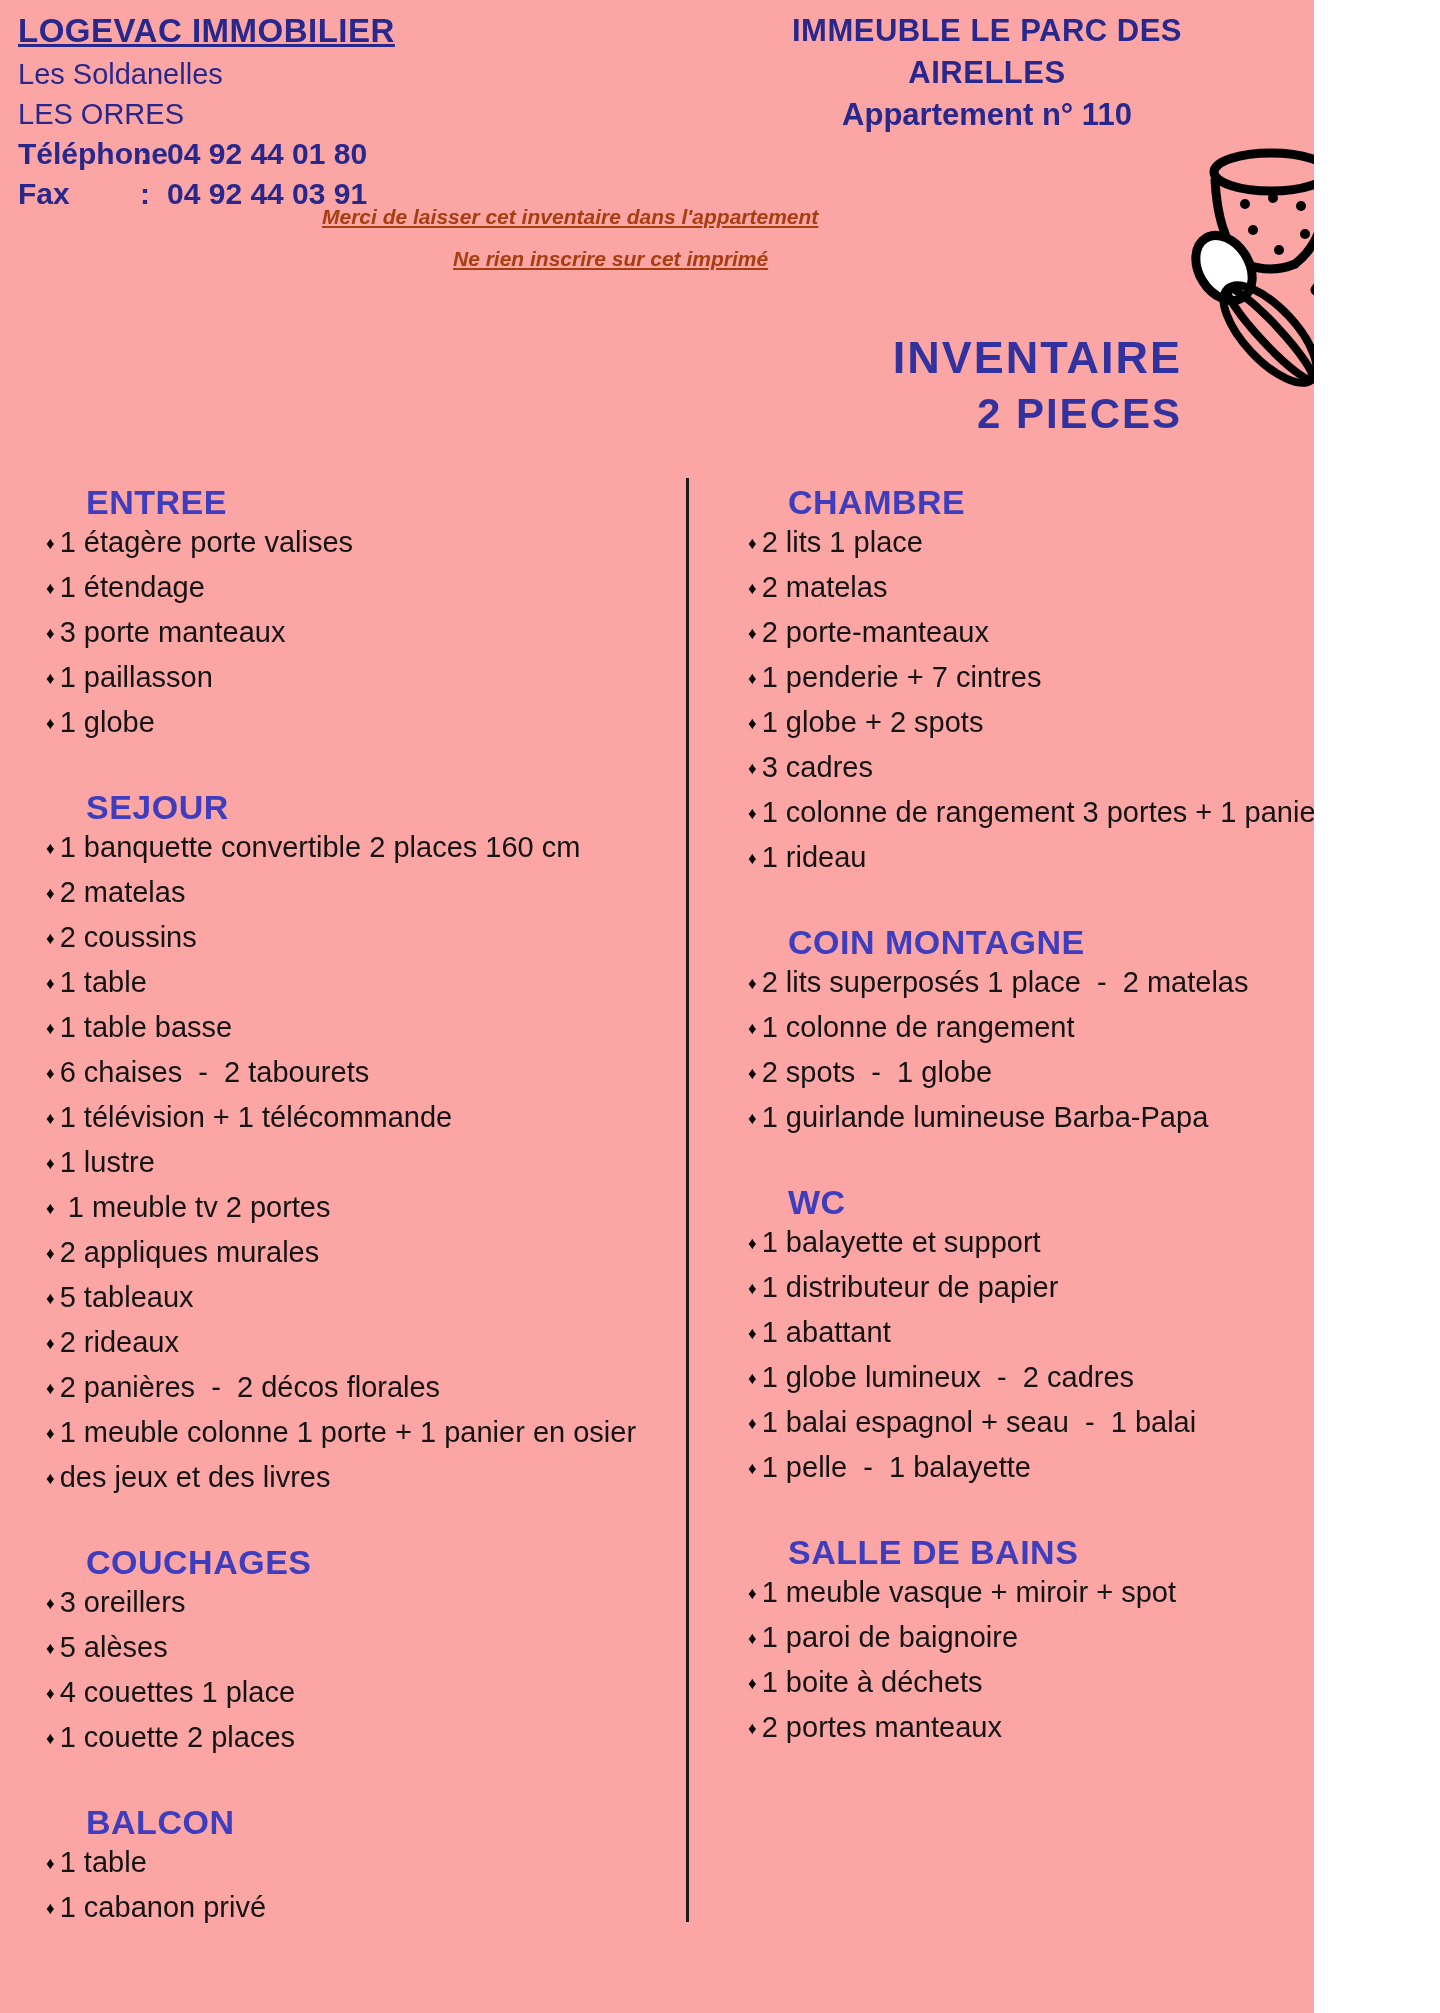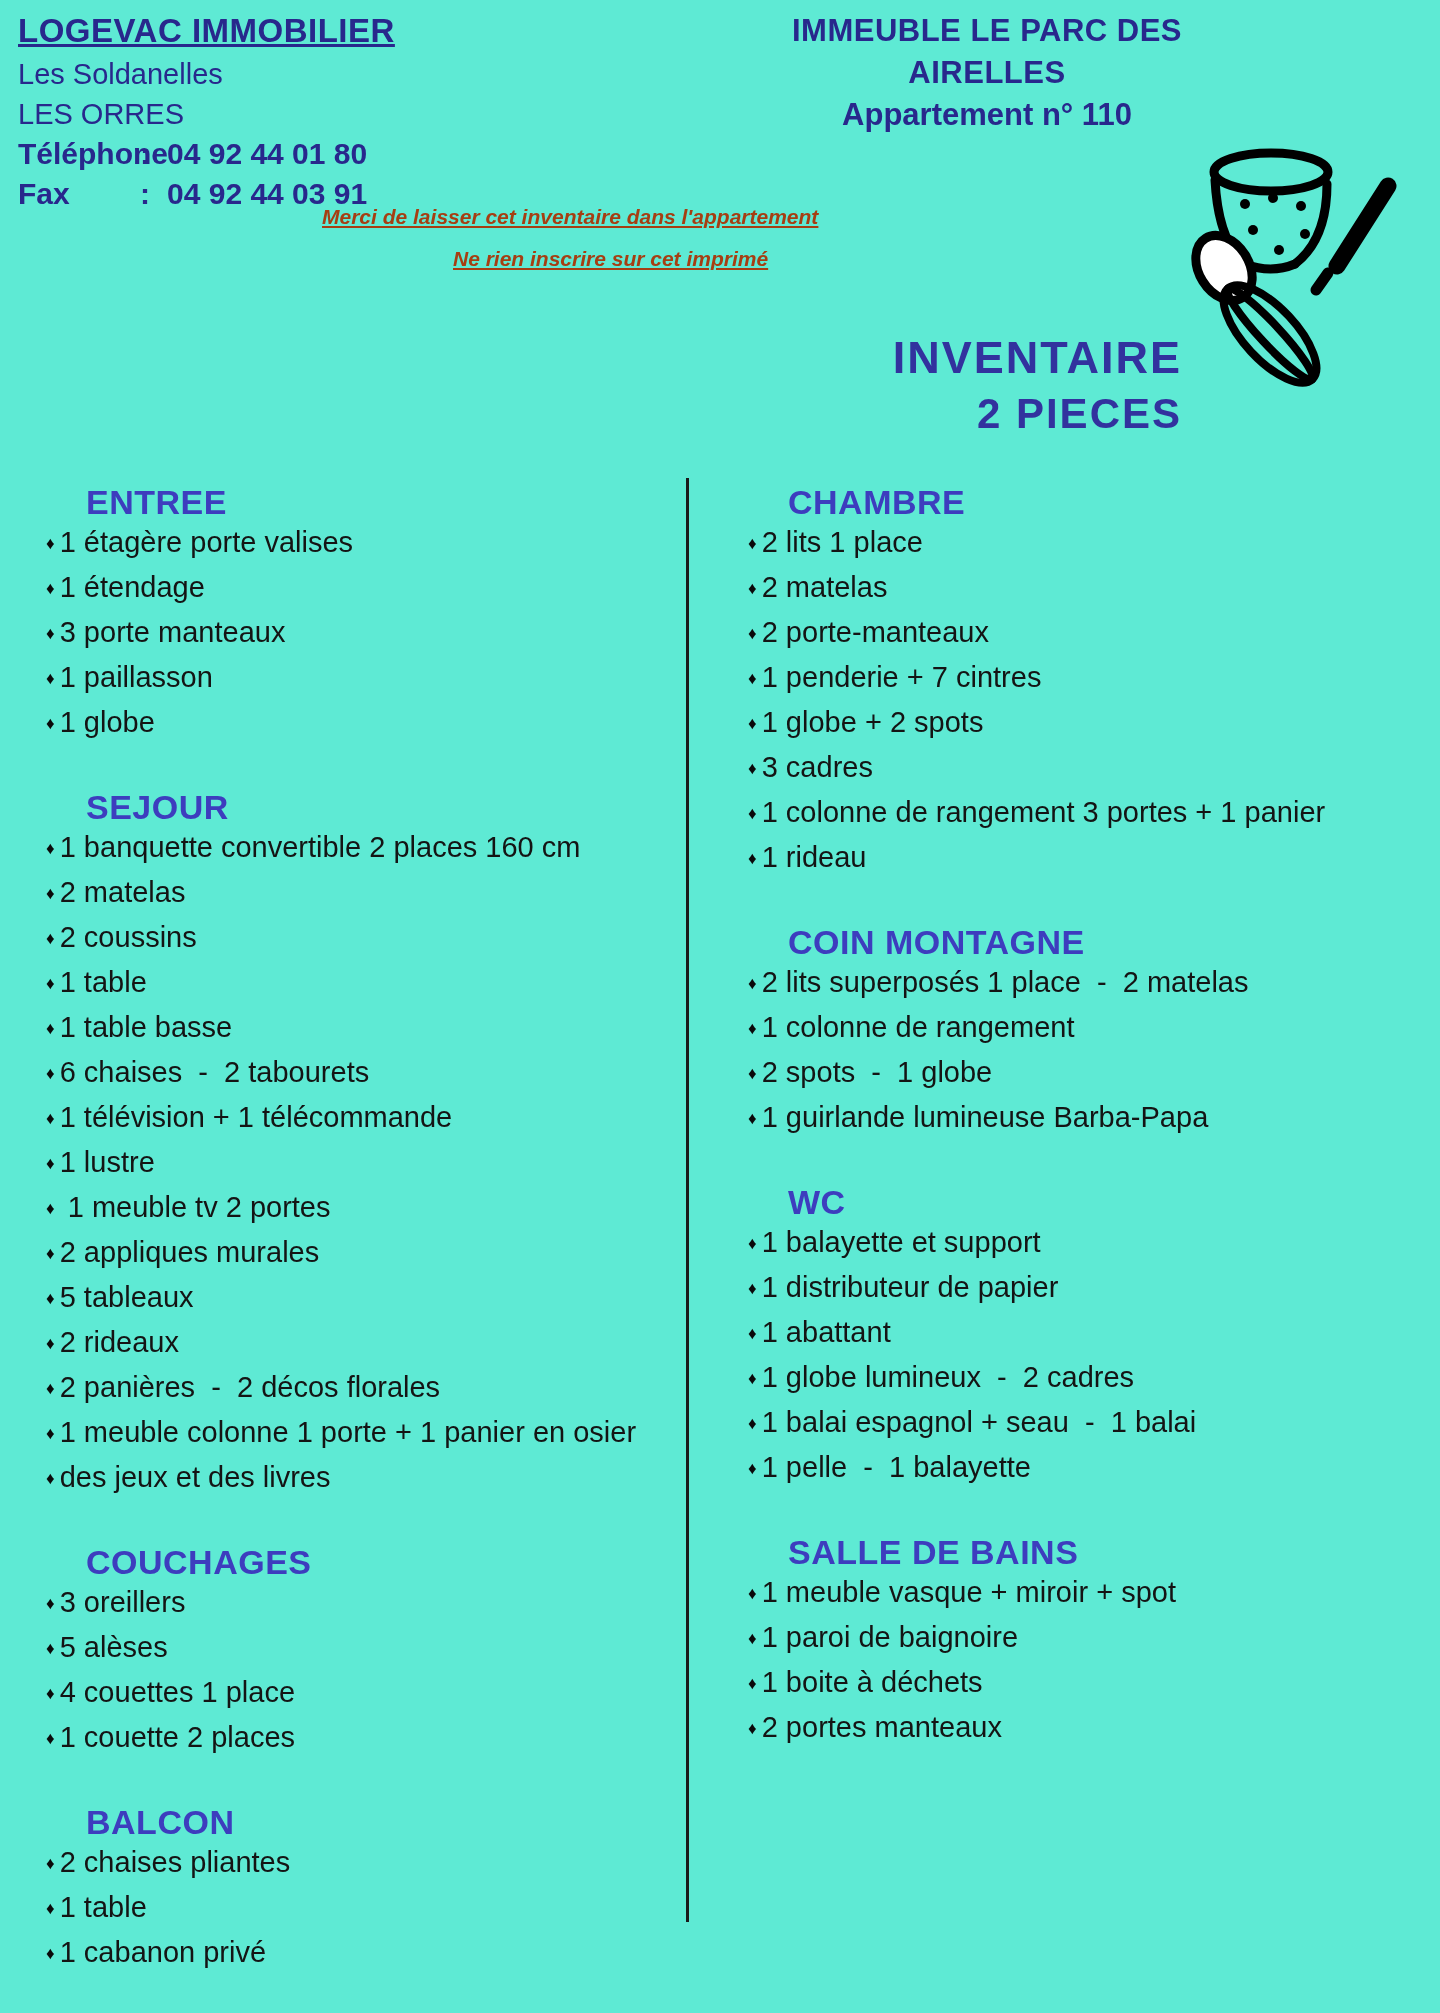--- a/index.html
+++ b/index.html
@@ -1,17 +1,17 @@
 <!DOCTYPE html>
 <html style="--navy: #28288C; --heading-blue: #3D3DBE; --title-blue: #32329E; --notice-red: #A63E12; --text-black: #141414; --line-black: #1a1a1a;"><head>
 <meta charset="utf-8">
 <style>
   html,body{margin:0;padding:0;background:#ffffff;}
   .page{
-    position:relative;width:1440px;height:2013px;background:#5eead4;overflow:hidden;
+    position:relative;width:1314px;height:2013px;background:#fca5a5;overflow:hidden;
     font-family:"Liberation Sans",sans-serif;color:var(--text-black,#141414);
   }
   
   .hdr-left{position:absolute;left:18px;top:8px;color:var(--navy,#28288C);}
   .company{font-size:33px;font-weight:bold;text-decoration:underline;letter-spacing:.5px;line-height:46px;}
   .residence,.city{font-size:29px;line-height:40px;}
   .contact{display:flex;font-size:30px;font-weight:bold;line-height:40px;}
   .contact .lbl{width:122px;}
   .contact .sep{width:27px;text-align:left;}
   
@@ -133,21 +133,20 @@
       </section>
       <section class="inv-section">
         <div class="sec-heading">COUCHAGES</div>
         <div class="item"><span class="bullet">♦</span><span class="item-text">3 oreillers</span></div>
         <div class="item"><span class="bullet">♦</span><span class="item-text">5 alèses</span></div>
         <div class="item"><span class="bullet">♦</span><span class="item-text">4 couettes 1 place</span></div>
         <div class="item"><span class="bullet">♦</span><span class="item-text">1 couette 2 places</span></div>
       </section>
       <section class="inv-section">
         <div class="sec-heading">BALCON</div>
-        <div class="item"><span class="bullet">♦</span><span class="item-text">2 chaises pliantes</span></div>
         <div class="item"><span class="bullet">♦</span><span class="item-text">1 table</span></div>
         <div class="item"><span class="bullet">♦</span><span class="item-text">1 cabanon privé</span></div>
       </section>
     </div>
   <div class="divider"></div>
   <div class="col col-right">
       <section class="inv-section">
         <div class="sec-heading">CHAMBRE</div>
         <div class="item"><span class="bullet">♦</span><span class="item-text">2 lits 1 place</span></div>
         <div class="item"><span class="bullet">♦</span><span class="item-text">2 matelas</span></div>

